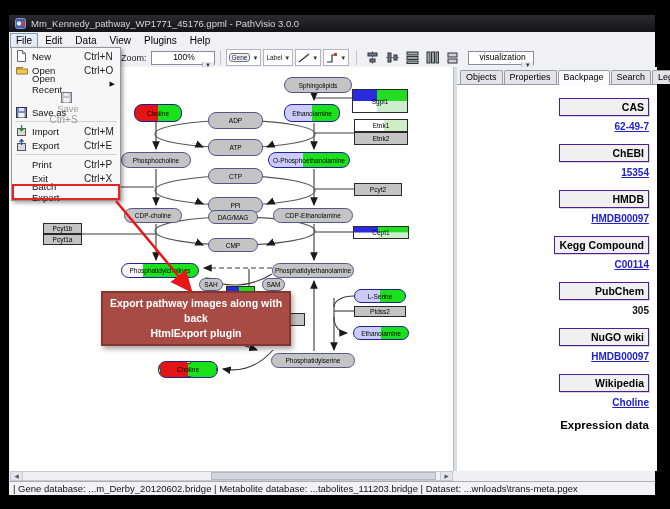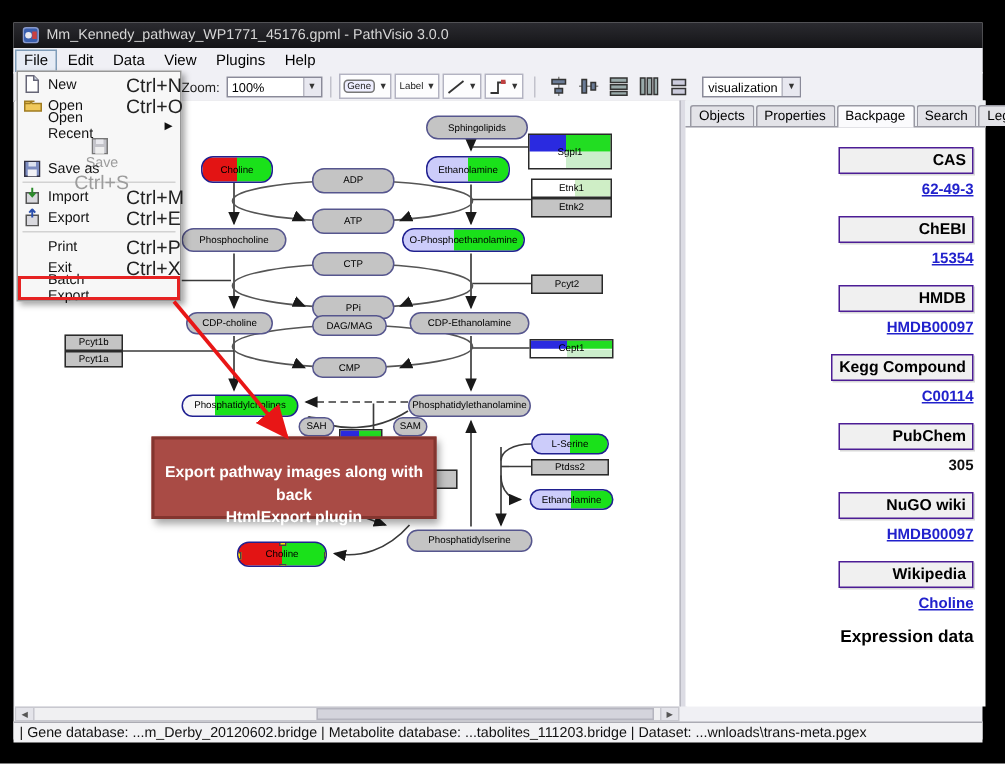--- a/index.html
+++ b/index.html
@@ -8,47 +8,47 @@
   
   .titlebar{position:absolute;left:0;top:0;width:100%;height:17px;background:linear-gradient(180deg,#2b2b30,#141417);color:#d6d6d6;display:flex;align-items:center;font-size:9.5px;}
   .appicon{width:11px;height:11px;margin:0 5px 0 6px;}
   
   .menubar{position:absolute;left:0;top:17px;width:100%;height:16px;background:#f0f0f5;border-bottom:1px solid #d9d9de;display:flex;align-items:center;font-size:10px;}
   .mb-item{padding:1px 5px;margin-left:1px;border:1px solid transparent;}
   .mb-item.open{border:1px solid #7f9db9;background:#e6ecf5;}
   
   .toolbar{position:absolute;left:0;top:33px;width:100%;height:19px;background:#f0f0f5;border-bottom:1px solid #c6c6cc;display:flex;align-items:center;font-size:9px;}
   .tb-zoomlabel{margin-left:112px;font-size:9px;color:#222;}
-  .combo{height:14px;background:#fff;border:1px solid #8a8a99;display:flex;align-items:center;font-size:8.5px;padding-left:3px;box-sizing:border-box;}
+  .combo{height:14px;background:#fff;border:1px solid #8a8a99;display:flex;align-items:center;font-size:8.5px;padding-left:3px;box-sizing:border-box;flex-direction:column;}
   .combo .car{margin-left:auto;width:11px;height:100%;background:#e8e8f0;border-left:1px solid #b9b9c4;display:flex;align-items:center;justify-content:center;font-size:6px;color:#333;}
   .tbsep{width:1px;height:14px;background:#c2c2cc;margin:0 5px;}
   .tbtn{height:15px;border:1px solid #b3b3c2;background:#fdfdfe;display:flex;align-items:center;padding:0 2px;margin-right:2px;font-size:6.5px;color:#222;}
   .tbtn .car{font-size:6px;margin-left:2px;color:#333;}
   .ibtn{width:18px;height:16px;display:flex;align-items:center;justify-content:center;margin:0 1px;}
   
   .canvas{position:absolute;left:1px;top:52px;width:443px;height:404px;background:#fff;overflow:hidden;}
   .canvas svg.edges{position:absolute;left:0;top:0;z-index:1;}
   .pill,.gbox{position:absolute;z-index:2;display:flex;align-items:center;justify-content:center;font-size:6.5px;color:#000;white-space:nowrap;overflow:hidden;box-sizing:border-box;}
   .pill{border:1px solid #56568e;border-radius:8px;background:#c4c4c4;}
   .red-green{background:linear-gradient(90deg,#e31414 0 50%,#1ae11a 50% 100%);border-color:#202090;}
   .lav-green{background:linear-gradient(90deg,#ccccfa 0 50%,#1ae11a 50% 100%);border-color:#202090;}
   .lav-green45{background:linear-gradient(90deg,#ccccfa 0 42%,#1ae11a 42% 100%);border-color:#202090;}
   .pc-green{background:linear-gradient(90deg,#f8f8f8 0 28%,#1ae11a 28% 100%);border-color:#202090;}
   .gbox{border:1px solid #2a2a2a;background:#c4c4c4;}
   .split2{background:linear-gradient(90deg,#2a2ae0 0 45%,#22dd22 45% 100%) top/100% 50% no-repeat,linear-gradient(90deg,#ffffff 0 45%,#cceecc 45% 100%) bottom/100% 50% no-repeat;}
   .etnk1{background:linear-gradient(90deg,#ffffff 0 55%,#cfeec6 55% 100%);}
   .handle{position:absolute;width:5px;height:5px;background:#ffe200;border:1px solid #444;box-sizing:border-box;z-index:3;}
   
-  .callout{position:absolute;left:91px;top:224px;width:190px;height:55px;background:#a94b45;border:2px solid #83352f;box-sizing:border-box;z-index:30;color:#fff;font-weight:bold;font-size:10.5px;text-align:center;line-height:1.45;padding-top:15px;box-shadow:2px 3px 5px rgba(0,0,0,.35);}
+  .callout{position:absolute;left:91px;top:224px;width:190px;height:55px;background:#a94b45;border:2px solid #83352f;box-sizing:border-box;z-index:30;color:#fff;font-weight:bold;font-size:10.5px;text-align:center;line-height:1.45;padding-top:3px;box-shadow:2px 3px 5px rgba(0,0,0,.35);}
   
   .menu{position:absolute;left:2px;top:32px;width:110px;background:#f7f7f7;border:1px solid #979797;box-shadow:2px 2px 4px rgba(0,0,0,.35);padding:1px;z-index:40;box-sizing:border-box;}
   .mi{height:14px;display:flex;align-items:center;font-size:9.5px;padding:0 2px;position:relative;color:#111;}
   .mi .mico{width:13px;height:12px;display:flex;align-items:center;justify-content:center;flex:none;}
   .mi .mlabel{margin-left:4px;flex:1;}
-  .mi .mshort{width:33px;font-size:13px;color:#222;}
+  .mi .mshort{width:33px;font-size:10px;color:#222;}
   .mi.disabled,.mi.disabled .mshort{color:#9c9c9c;flex-direction:column;}
   .mi .marrow{font-size:7px;margin-right:2px;}
   .msep{height:1px;background:#d2d2d2;margin:2px 2px;}
   .hlbox{position:absolute;left:-1px;top:-1px;right:-1px;bottom:-1px;border:2px solid #e62222;pointer-events:none;}
   
   .overlay{position:absolute;left:0;top:0;z-index:60;pointer-events:none;}
   
   .vsplit{position:absolute;left:444px;top:52px;width:4px;height:404px;background:#dcdce4;border-left:1px solid #b9b9c2;}
   .panel{position:absolute;left:448px;top:52px;width:200px;height:404px;background:#fff;box-sizing:border-box;text-align:right;}
   .tabrow{height:17px;background:#eef0f4;display:flex;align-items:flex-end;padding-left:3px;border-bottom:1px solid #9a9aa4;}
@@ -246,21 +246,21 @@
   <div class="panel">
     <div class="tabrow" id="tabrow">
         <div class="tab">Objects</div>
         <div class="tab">Properties</div>
         <div class="tab active">Backpage</div>
         <div class="tab">Search</div>
         <div class="tab">Legend</div>
       </div>
     <div class="bp">
       <div id="bp-sections">
-          <div class="bp-sec"><div class="bp-head">CAS</div><div class="bp-val link">62-49-3</div></div>
+          <div class="bp-sec"><div class="bp-head">CAS</div><div class="bp-val link">62-49-7</div></div>
           <div class="bp-sec"><div class="bp-head">ChEBI</div><div class="bp-val link">15354</div></div>
           <div class="bp-sec"><div class="bp-head">HMDB</div><div class="bp-val link">HMDB00097</div></div>
           <div class="bp-sec"><div class="bp-head">Kegg Compound</div><div class="bp-val link">C00114</div></div>
           <div class="bp-sec"><div class="bp-head">PubChem</div><div class="bp-val">305</div></div>
           <div class="bp-sec"><div class="bp-head">NuGO wiki</div><div class="bp-val link">HMDB00097</div></div>
           <div class="bp-sec"><div class="bp-head">Wikipedia</div><div class="bp-val link">Choline</div></div>
         </div>
       <div class="bp-footer">Expression data</div>
     </div>
   </div>

